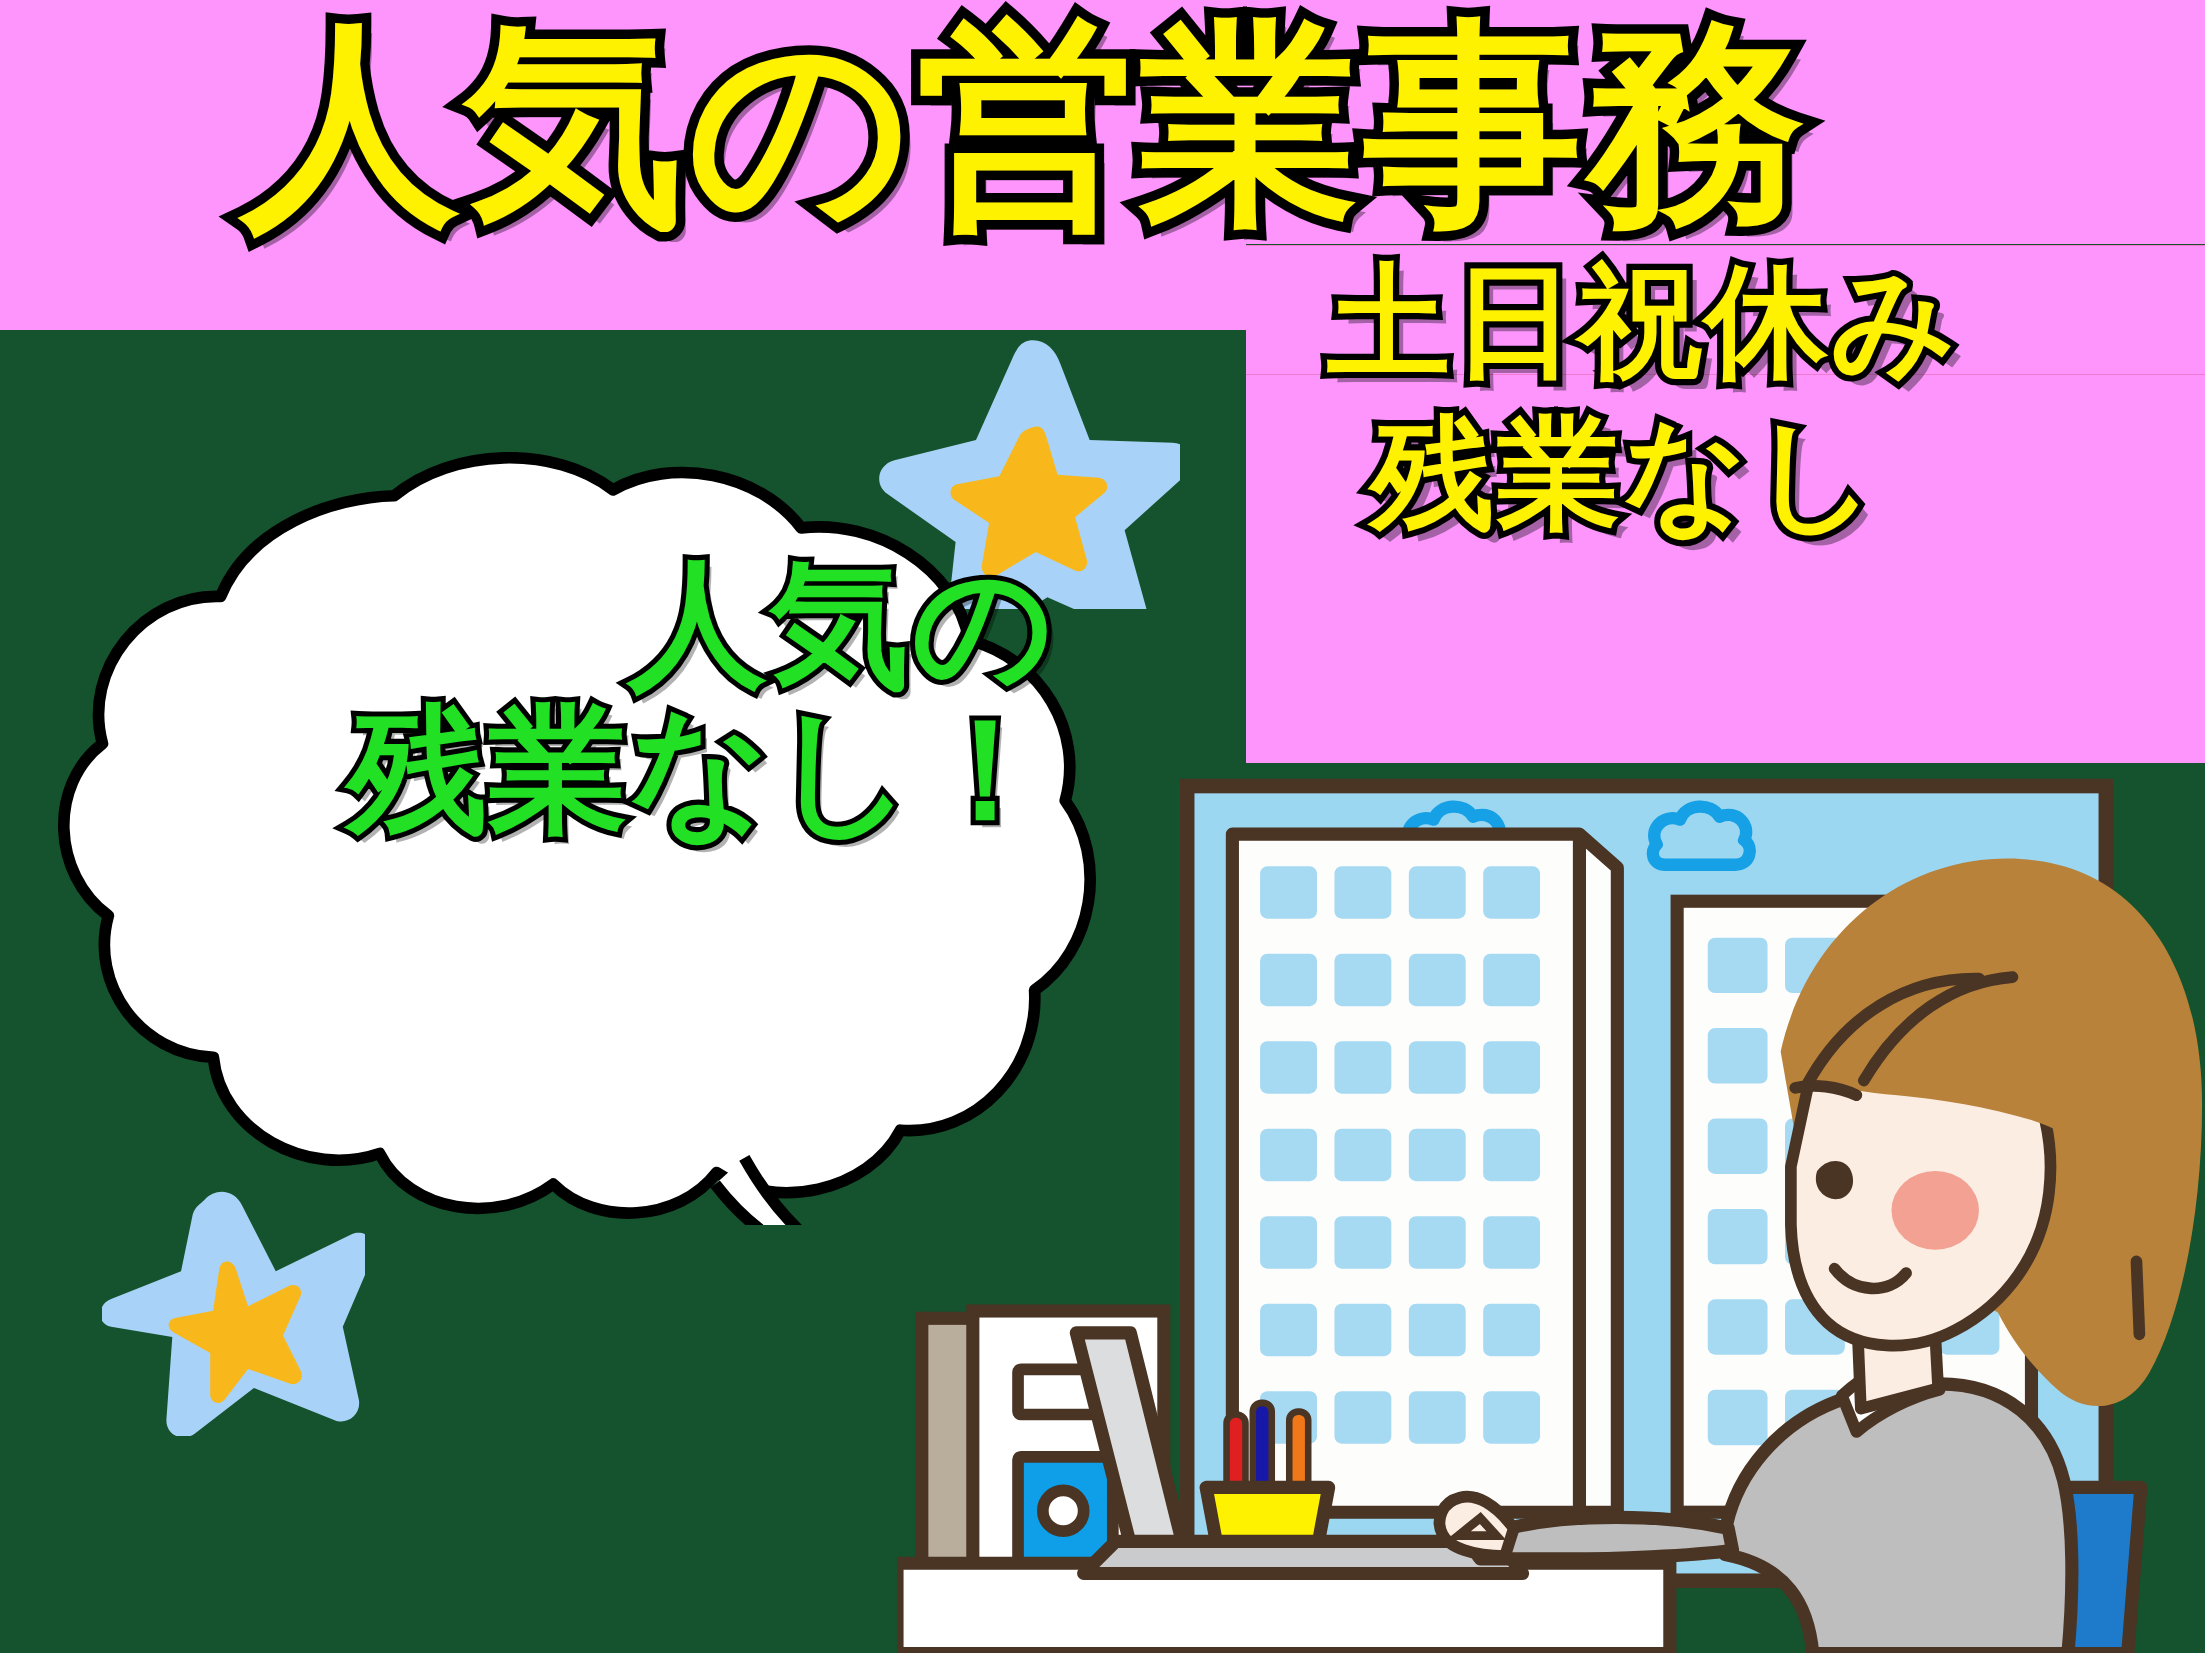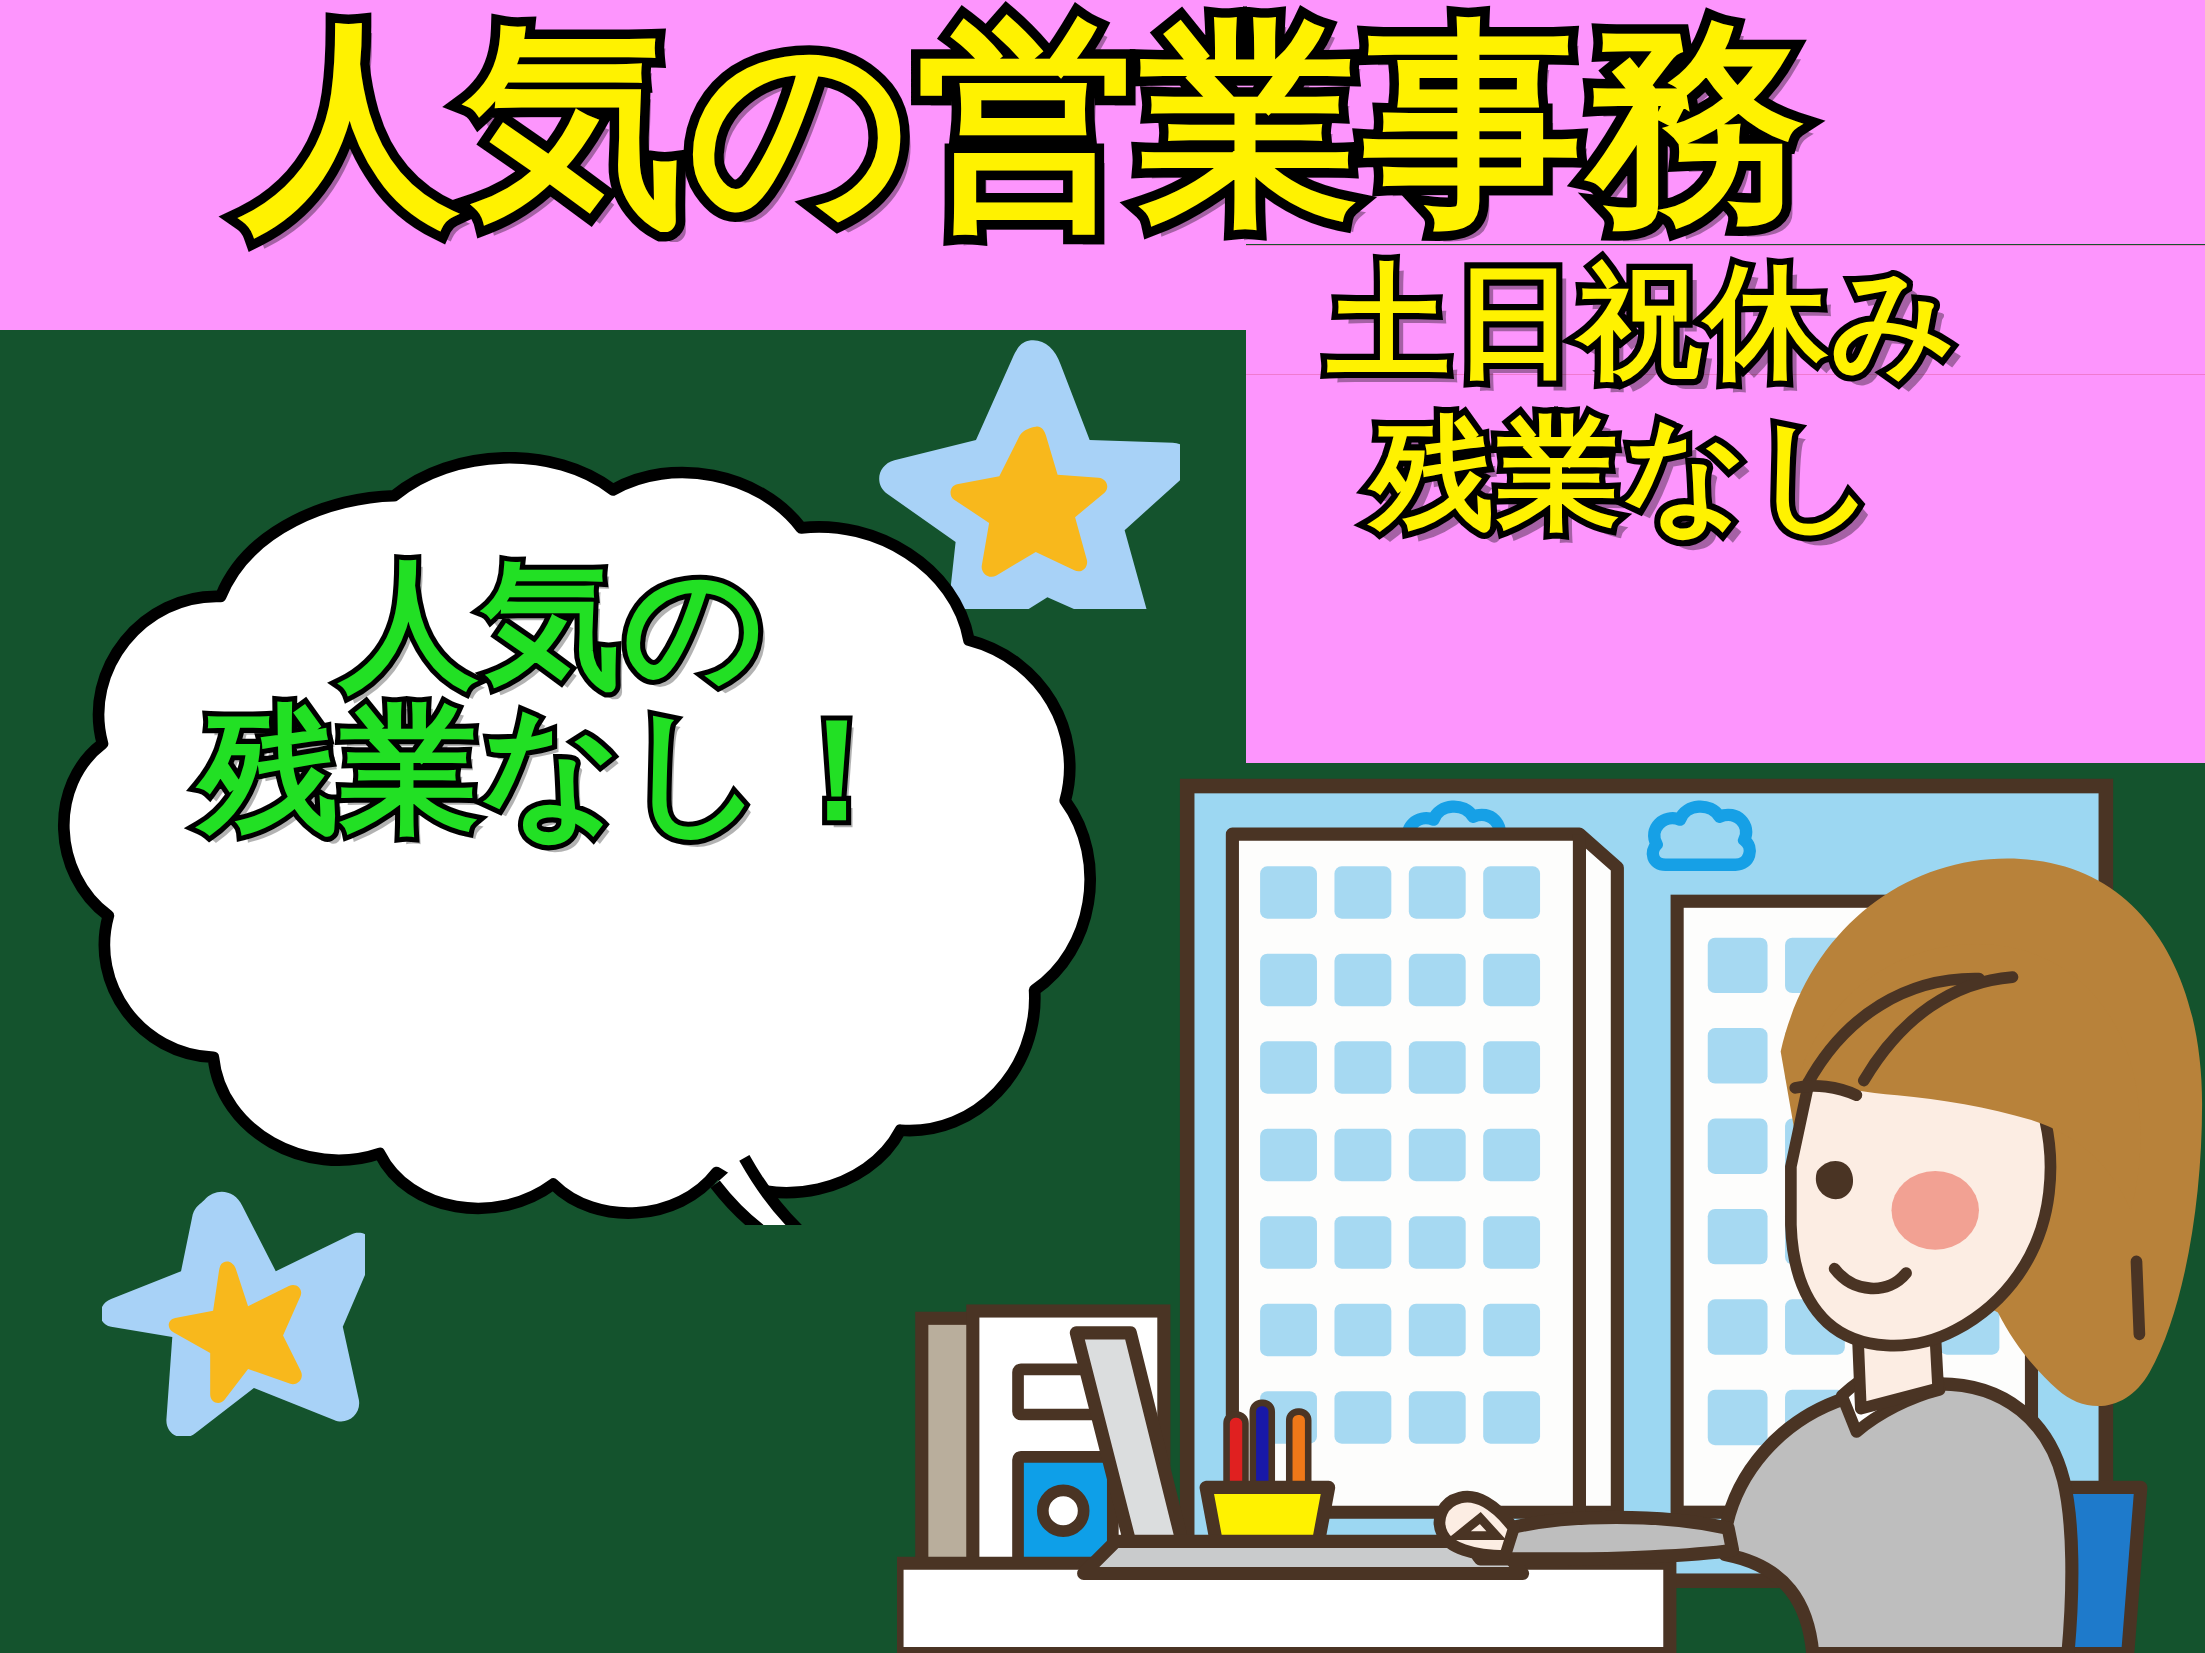--- a/index.html
+++ b/index.html
@@ -52,21 +52,21 @@
     -webkit-text-stroke:12.4px #000;
     letter-spacing:2.9px;
     z-index:6;
   }
 
   
   #bubble-wrap{position:absolute;left:14.6px;top:452px;width:1094px;height:773px;z-index:5;}
   #bubble-wrap svg{width:100%;height:100%;display:block;}
   #bubble-text{
     position:absolute;left:51px;top:554px;width:1006px;
-    z-index:7;text-align:center;
+    z-index:7;text-align:right;
     font-family:"DejaVu Sans","Liberation Sans",sans-serif;
     font-weight:700;color:#22E024;
     -webkit-text-stroke:10.2px #000;
     paint-order:stroke fill;
     text-shadow:6.6px 6.6px 0 rgba(0,0,0,.3);
     line-height:1.02;
   }
   #bubble-text .l1{display:block;font-size:139px;letter-spacing:2.9px;}
   #bubble-text .l2{display:block;font-size:128px;letter-spacing:-4.4px;margin-top:5.8px;}
   #bubble-text .l3{display:block;font-size:139px;letter-spacing:1.5px;margin-top:4.4px;}

